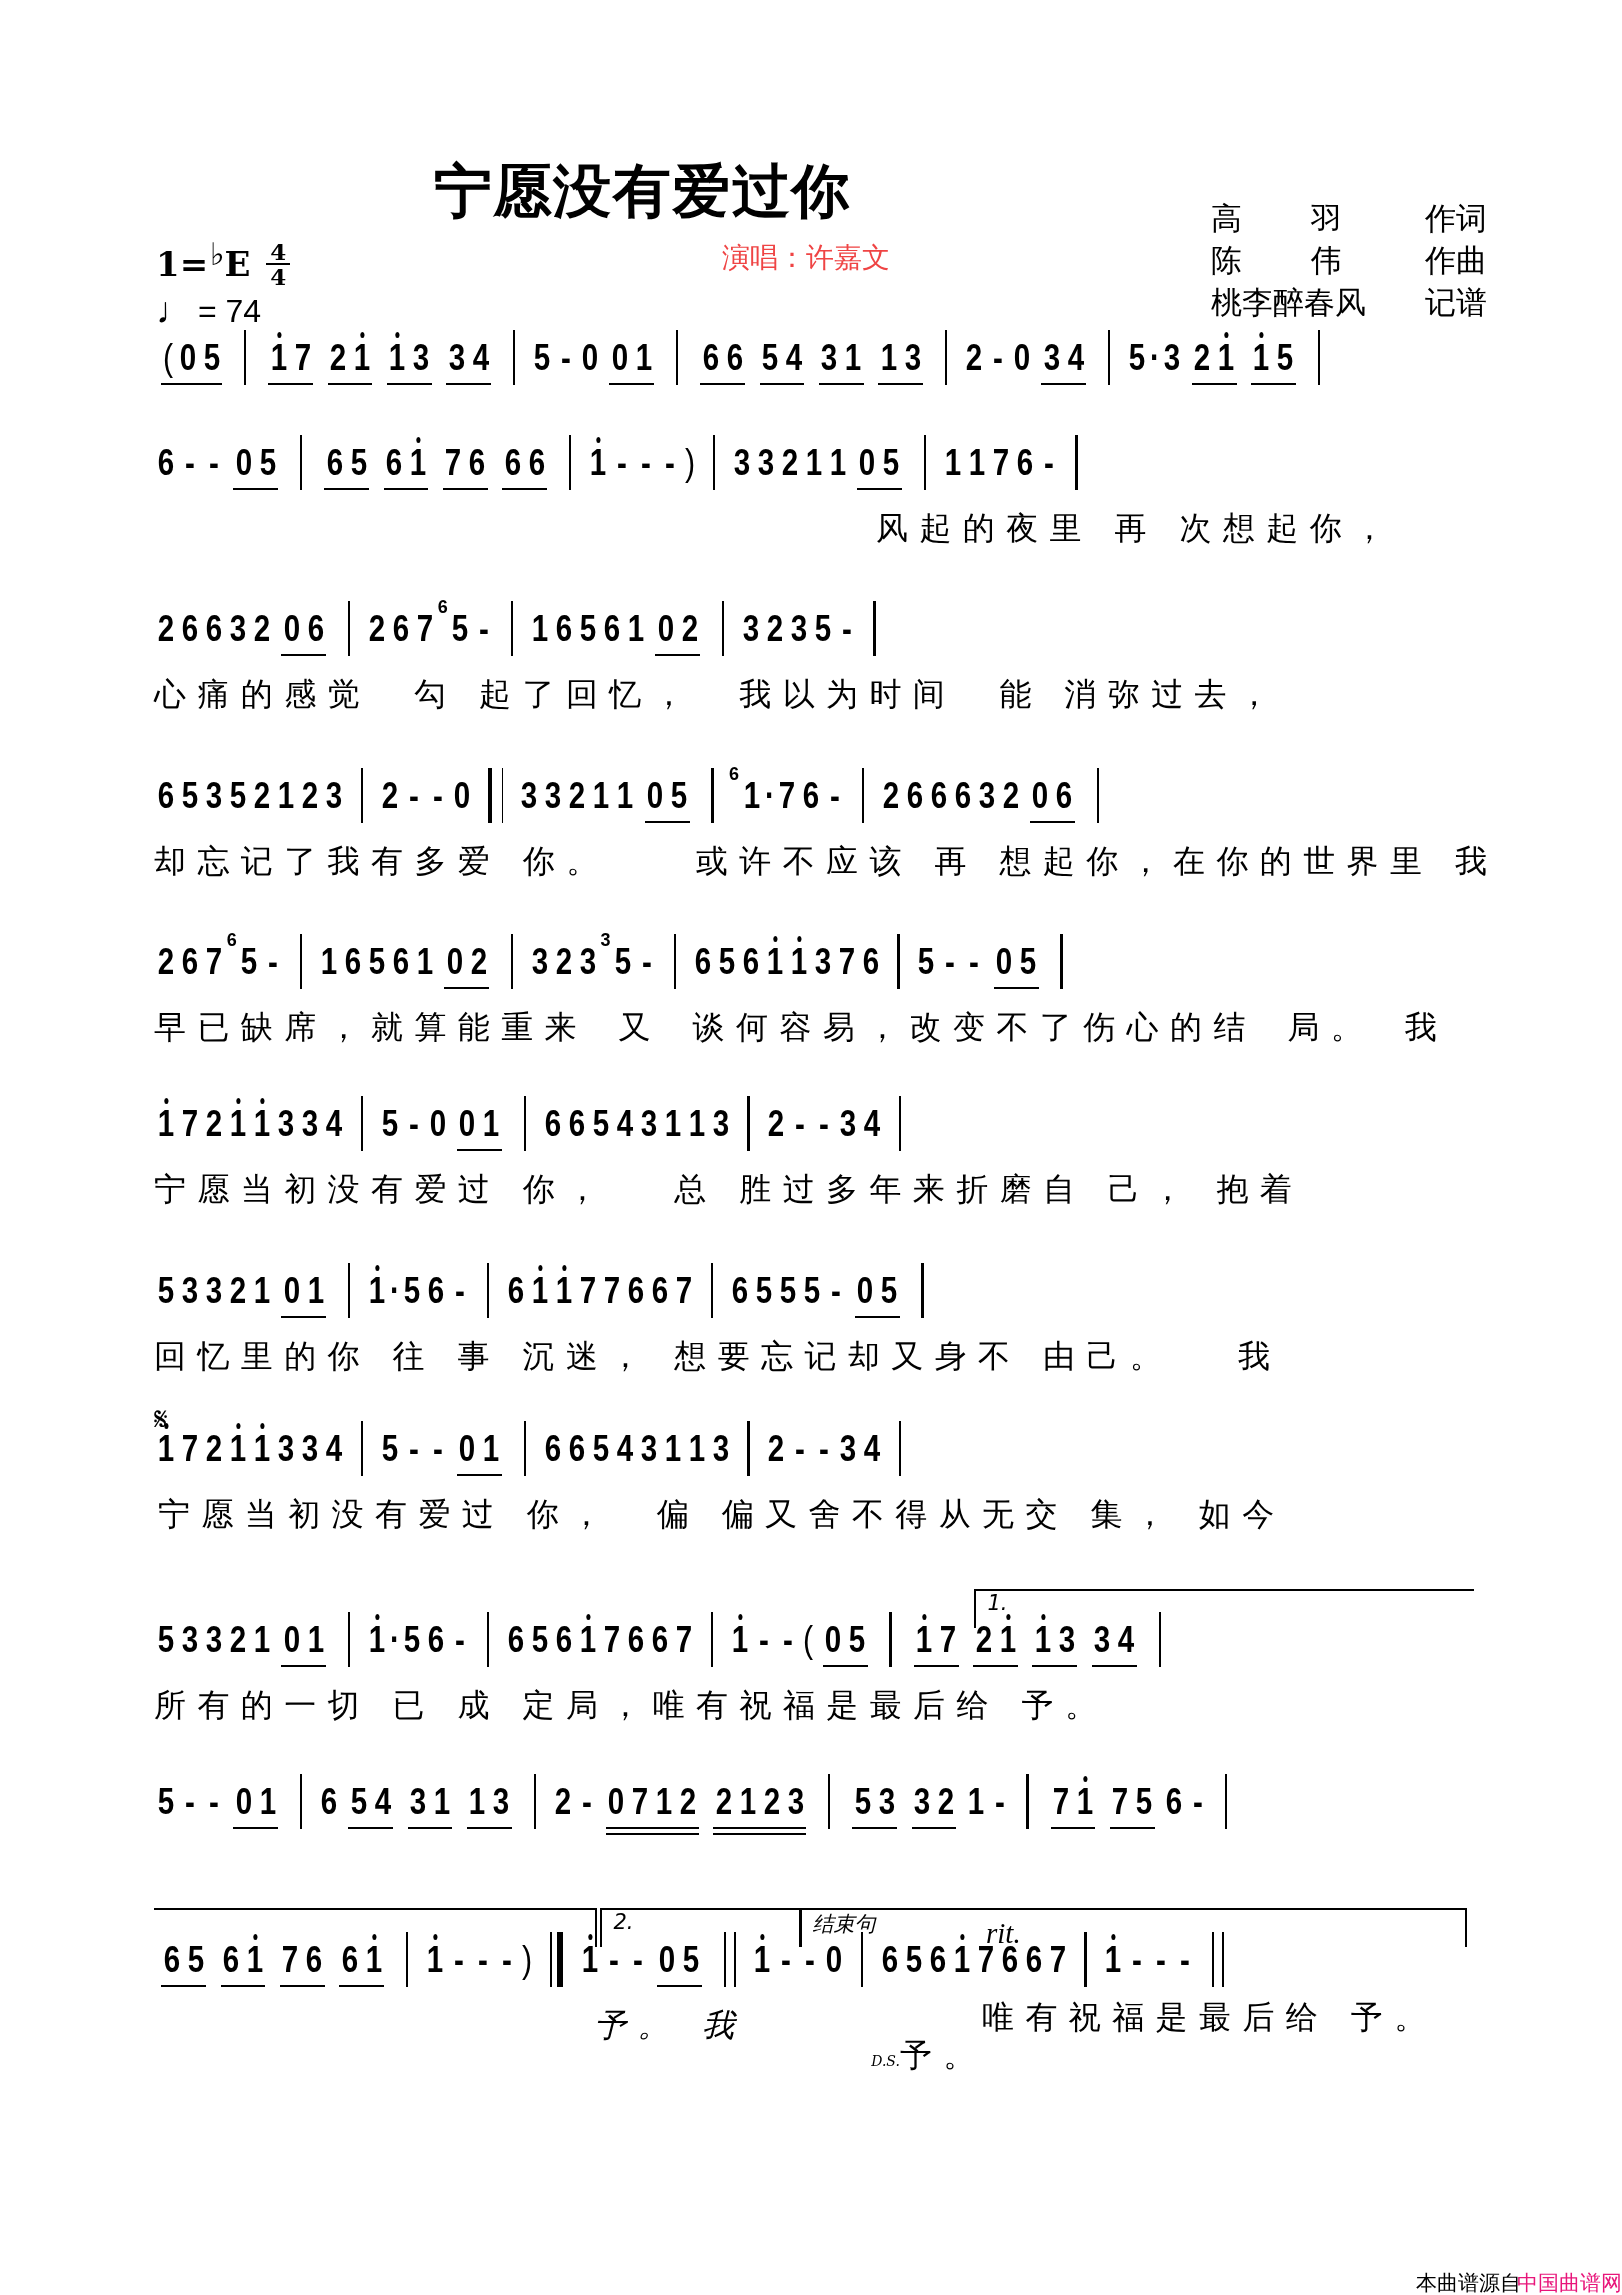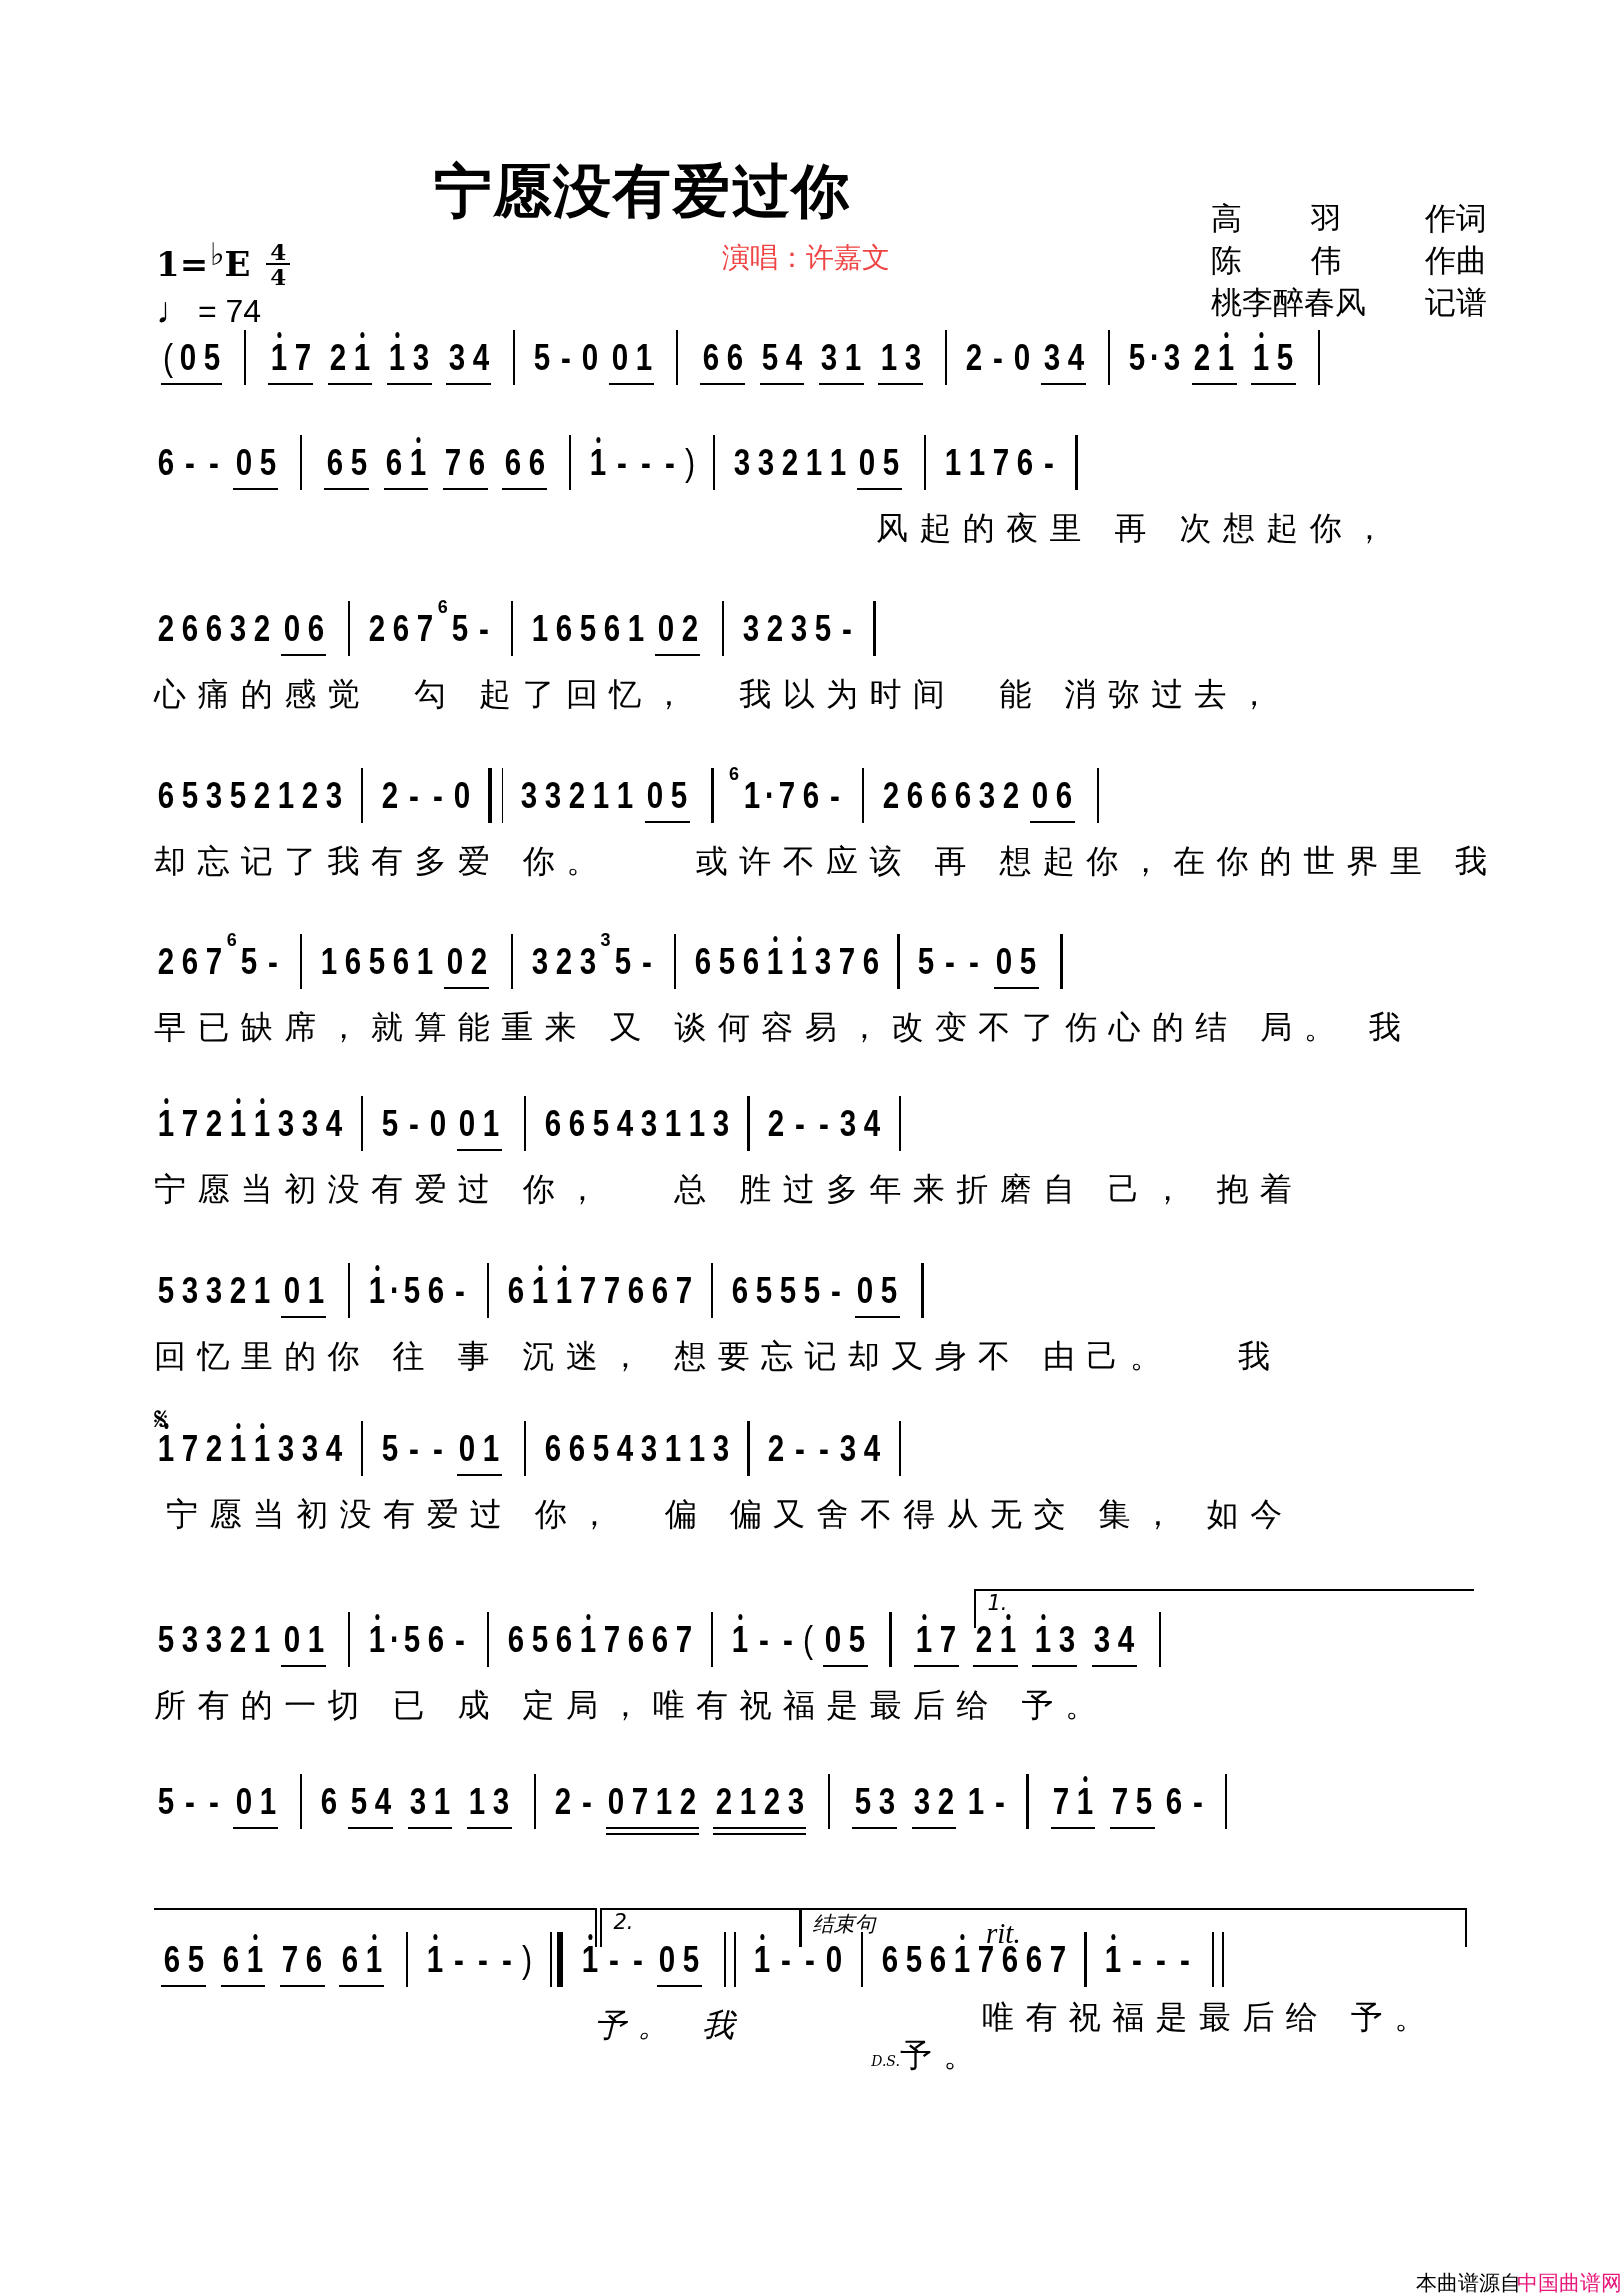--- a/index.html
+++ b/index.html
@@ -326,21 +326,21 @@
         <span class="bl"></span>
         <span class="tok">5</span>
         <span class="tok dash">-</span>
         <span class="tok dash">-</span>
         <span class="grp">
           <span class="tok">0</span>
           <span class="tok">5</span>
         </span>
         <span class="bl"></span>
       </div>
-      <div class="lyrics" style="left: 0px;">早已缺席，就算能重来 又 谈何容易，改变不了伤心的结 局。 我</div>
+      <div class="lyrics" style="left: 0px; font-family: Liberation Mono, monospace;">早已缺席，就算能重来 又 谈何容易，改变不了伤心的结 局。 我</div>
     </div>
     <div class="line" style="top: 1095px;">
       <div class="staff">
         <span class="tok">1<span class="hd"></span></span>
         <span class="tok">7</span>
         <span class="tok">2</span>
         <span class="tok">1<span class="hd"></span></span>
         <span class="tok">1<span class="hd"></span></span>
         <span class="tok">3</span>
         <span class="tok">3</span>
@@ -440,21 +440,21 @@
         <span class="tok">1</span>
         <span class="tok">3</span>
         <span class="bl"></span>
         <span class="tok">2</span>
         <span class="tok dash">-</span>
         <span class="tok dash">-</span>
         <span class="tok">3</span>
         <span class="tok">4</span>
         <span class="bl"></span>
       </div>
-      <div class="lyrics" style="left: 12px;">宁愿当初没有爱过 你，  偏 偏又舍不得从无交 集， 如今</div>
+      <div class="lyrics" style="left: 4px;">宁愿当初没有爱过 你，  偏 偏又舍不得从无交 集， 如今</div>
     </div>
     <div class="line" style="top: 1611px;">
       <div class="staff">
         <span class="tok">5</span>
         <span class="tok">3</span>
         <span class="tok">3</span>
         <span class="tok">2</span>
         <span class="tok">1</span>
         <span class="grp">
           <span class="tok">0</span>

